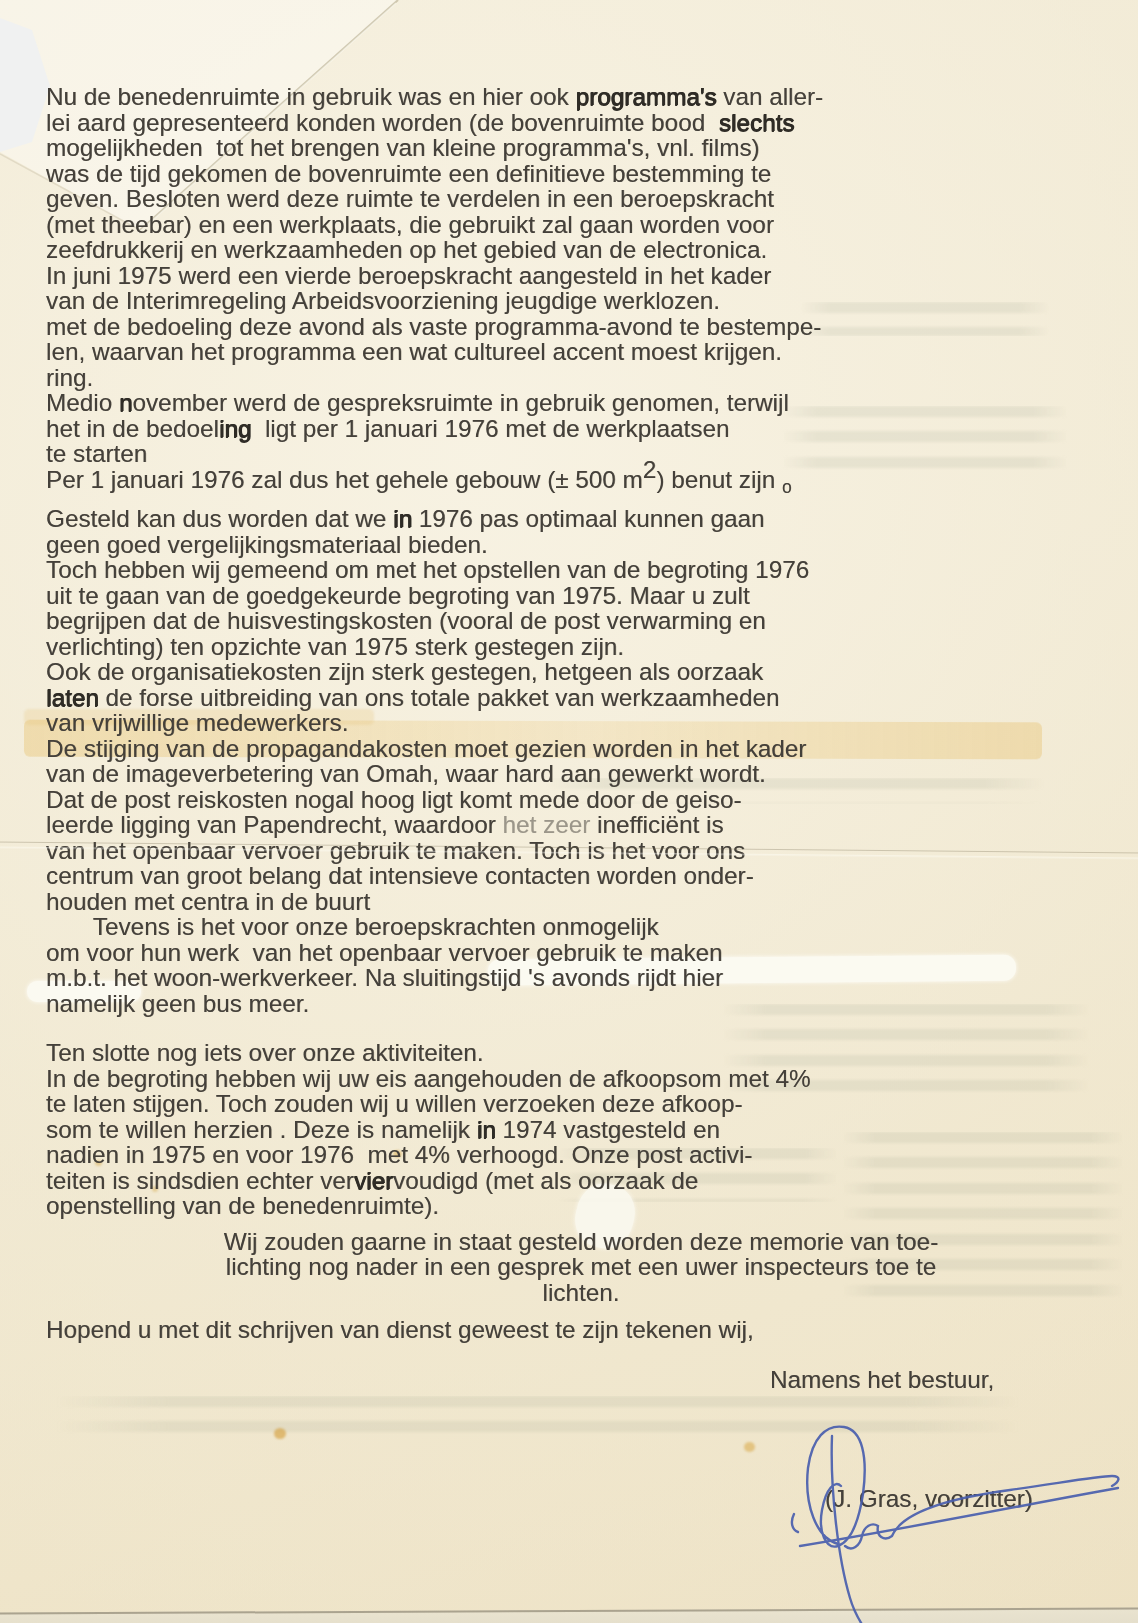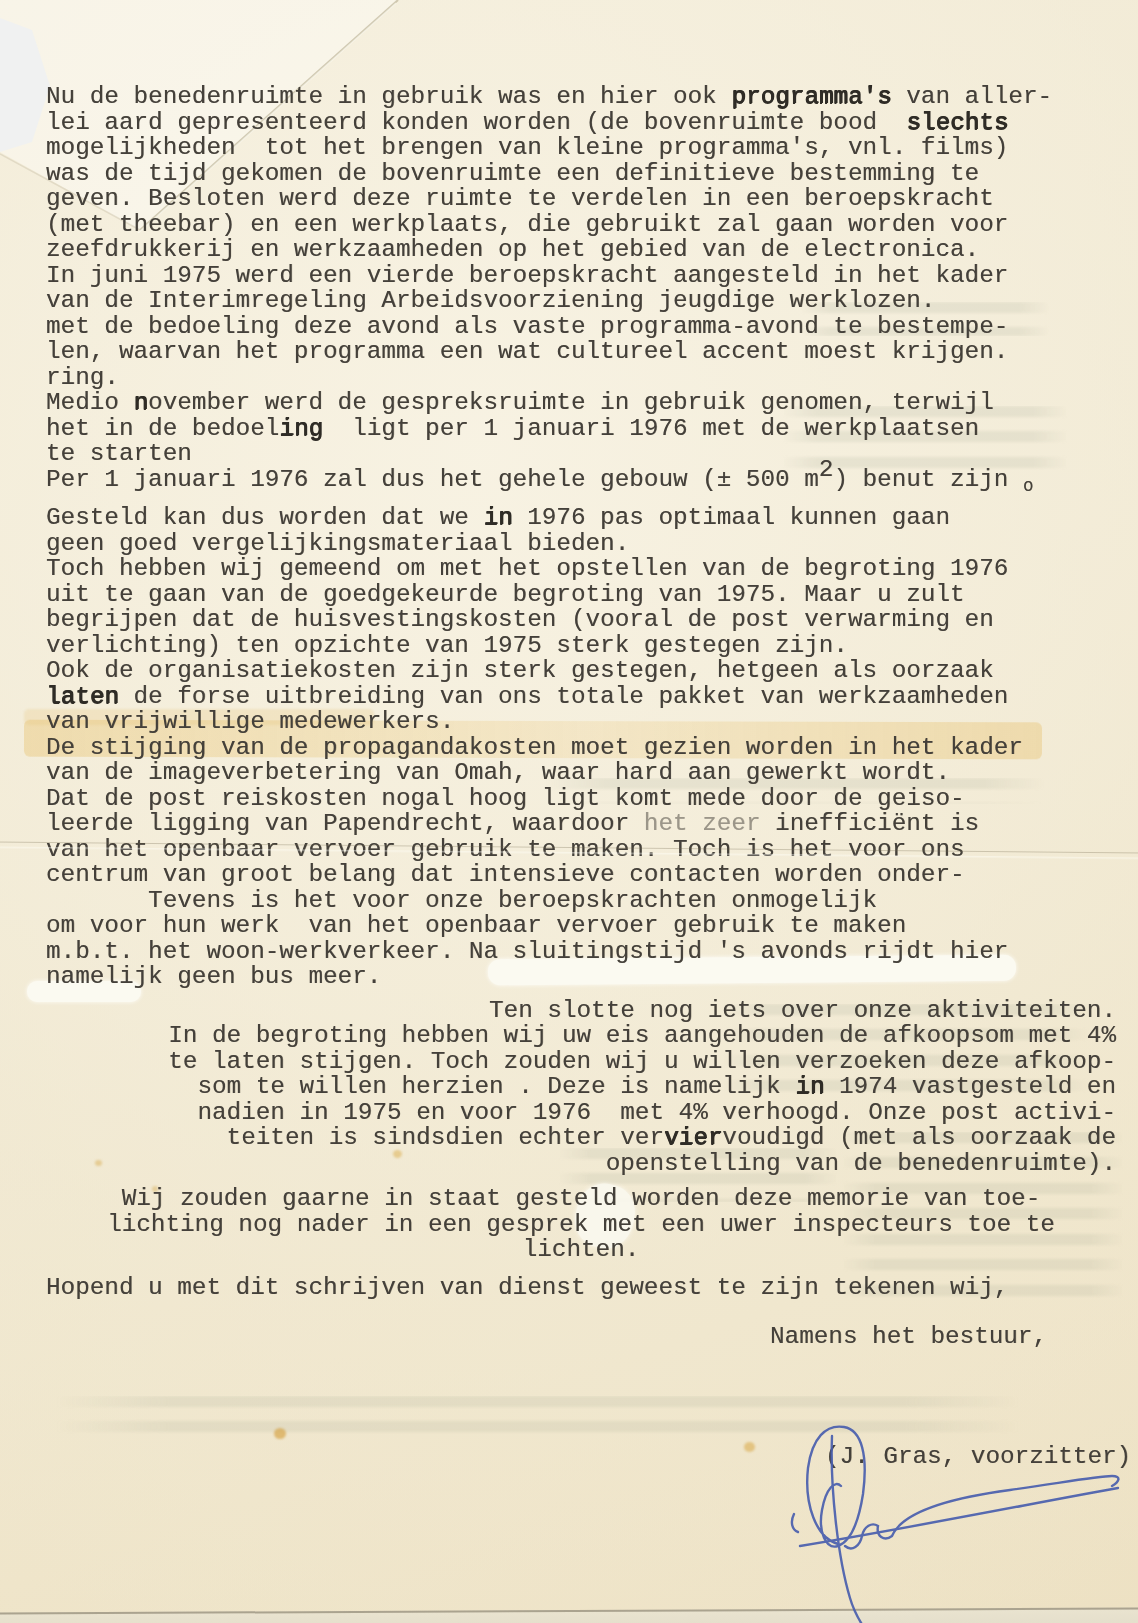--- a/index.html
+++ b/index.html
@@ -4,21 +4,21 @@
 <style>
   html,body{margin:0;padding:0;background:#d9dbdd;}
   .page{
     position:relative;
     width:1138px;height:1623px;
     margin:0 auto;
     overflow:hidden;
     background:
       radial-gradient(130% 95% at 42% 28%, rgba(248,243,228,.9) 0%, rgba(242,235,214,.55) 55%, rgba(0,0,0,0) 100%),
       linear-gradient(160deg,#f4eedc 0%,#f1e9d2 45%,#eee3c6 78%,#ecdfbf 100%);
-    font-family:Liberation Mono, monospace;
+    font-family:Liberation Sans, sans-serif;
     color:#44403a;
   }
   .letter-body{
     position:absolute;left:46px;top:84px;width:1070px;
     font-size:24.3px;line-height:25.5px;
     z-index:3;
   }
   .line{white-space:pre;text-shadow:0.35px 0 rgba(62,56,44,.45);}
   .seg-b{color:#2f2c26;text-shadow:0.9px 0 currentColor,0 0.5px currentColor;}
   .seg-light{opacity:.5;}
@@ -139,26 +139,27 @@
         <div class="line"><span>verlichting) ten opzichte van 1975 sterk gestegen zijn.</span></div>
         <div class="line"><span>Ook de organisatiekosten zijn sterk gestegen, hetgeen als oorzaak</span></div>
         <div class="line"><span class="seg-b">laten</span><span> de forse uitbreiding van ons totale pakket van werkzaamheden</span></div>
         <div class="line"><span>van vrijwillige medewerkers.</span></div>
         <div class="line"><span>De stijging van de propagandakosten moet gezien worden in het kader</span></div>
         <div class="line"><span>van de imageverbetering van Omah, waar hard aan gewerkt wordt.</span></div>
         <div class="line"><span>Dat de post reiskosten nogal hoog ligt komt mede door de geiso-</span></div>
         <div class="line"><span>leerde ligging van Papendrecht, waardoor </span><span class="seg-light">het zeer</span><span> inefficiënt is</span></div>
         <div class="line"><span>van het openbaar vervoer gebruik te maken. Toch is het voor ons</span></div>
         <div class="line"><span>centrum van groot belang dat intensieve contacten worden onder-</span></div>
+        <div class="line"><span>houden met centra in de buurt</span></div>
         <div class="line"><span>       Tevens is het voor onze beroepskrachten onmogelijk</span></div>
         <div class="line"><span>om voor hun werk  van het openbaar vervoer gebruik te maken</span></div>
         <div class="line"><span>m.b.t. het woon-werkverkeer. Na sluitingstijd 's avonds rijdt hier</span></div>
         <div class="line"><span>namelijk geen bus meer.</span></div>
       </div>
-      <div style="margin-top: 8px; text-align: right;">
+      <div style="margin-top: 24px;">
         <div class="line"><span>Ten slotte nog iets over onze aktiviteiten.</span></div>
         <div class="line"><span>In de begroting hebben wij uw eis aangehouden de afkoopsom met 4%</span></div>
         <div class="line"><span>te laten stijgen. Toch zouden wij u willen verzoeken deze afkoop-</span></div>
         <div class="line"><span>som te willen herzien . Deze is namelijk </span><span class="seg-b">in</span><span> 1974 vastgesteld en</span></div>
         <div class="line"><span>nadien in 1975 en voor 1976  met 4% verhoogd. Onze post activi-</span></div>
         <div class="line"><span>teiten is sindsdien echter ver</span><span class="seg-b">vier</span><span>voudigd (met als oorzaak de</span></div>
         <div class="line"><span>openstelling van de benedenruimte).</span></div>
       </div>
       <div style="margin-top: 10px; text-align: center;">
         <div class="line"><span>Wij zouden gaarne in staat gesteld worden deze memorie van toe-</span></div>

